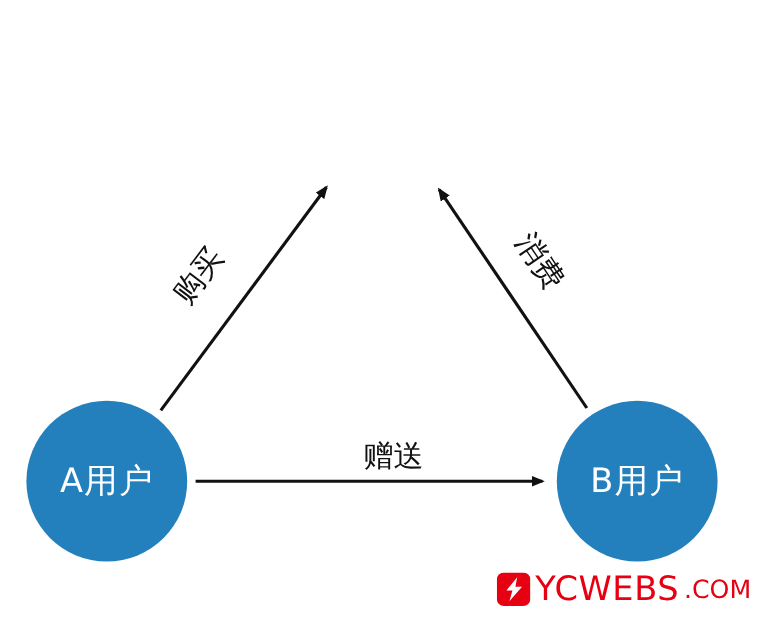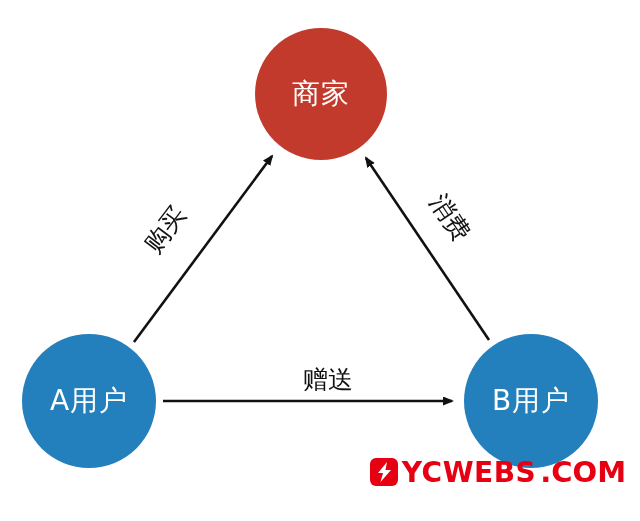--- a/index.html
+++ b/index.html
@@ -55,27 +55,27 @@
   }
   .edge-label.consume{
     left:425px;top:201px;
     transform:rotate(56deg);
   }
   .edge-label.gift{
     left:280px;top:363px;margin-left:23px;
   }
   .watermark{
     position:absolute;
-    right:14px;bottom:32px;
+    right:14px;bottom:14px;
     display:flex;align-items:center;gap:4px;
     color:var(--logo);
-    font-weight:bold;
+    font-weight:normal;
   }
   .watermark .brand{font-size:28px;letter-spacing:0.5px;}
-  .watermark .suffix{font-size:29px;}
+  .watermark .suffix{font-size:21px;}
   .logo-box{
     width:28px;height:28px;
     display:inline-flex;align-items:center;justify-content:center;
   }
 </style>
 </head>
 <body>
 
 <div class="canvas">
 
@@ -86,23 +86,20 @@
       </marker>
     </defs>
 
     <line x1="134" y1="342" x2="272" y2="156" stroke="#111111" stroke-width="2.6" marker-end="url(#arrowhead)"></line>
 
     <line x1="489" y1="340" x2="366" y2="158" stroke="#111111" stroke-width="2.6" marker-end="url(#arrowhead)"></line>
 
     <line x1="163" y1="401" x2="452" y2="401" stroke="#111111" stroke-width="2.6" marker-end="url(#arrowhead)"></line>
   </svg>
 
-  <div class="node merchant">
-    <span>商家</span>
-  </div>
 
   <div class="node user-b">
     <span>B用户</span>
   </div>
 
   <div class="node user-a">
     <span>A用户</span>
   </div>
 
   <div class="edge-label buy">购买</div>

